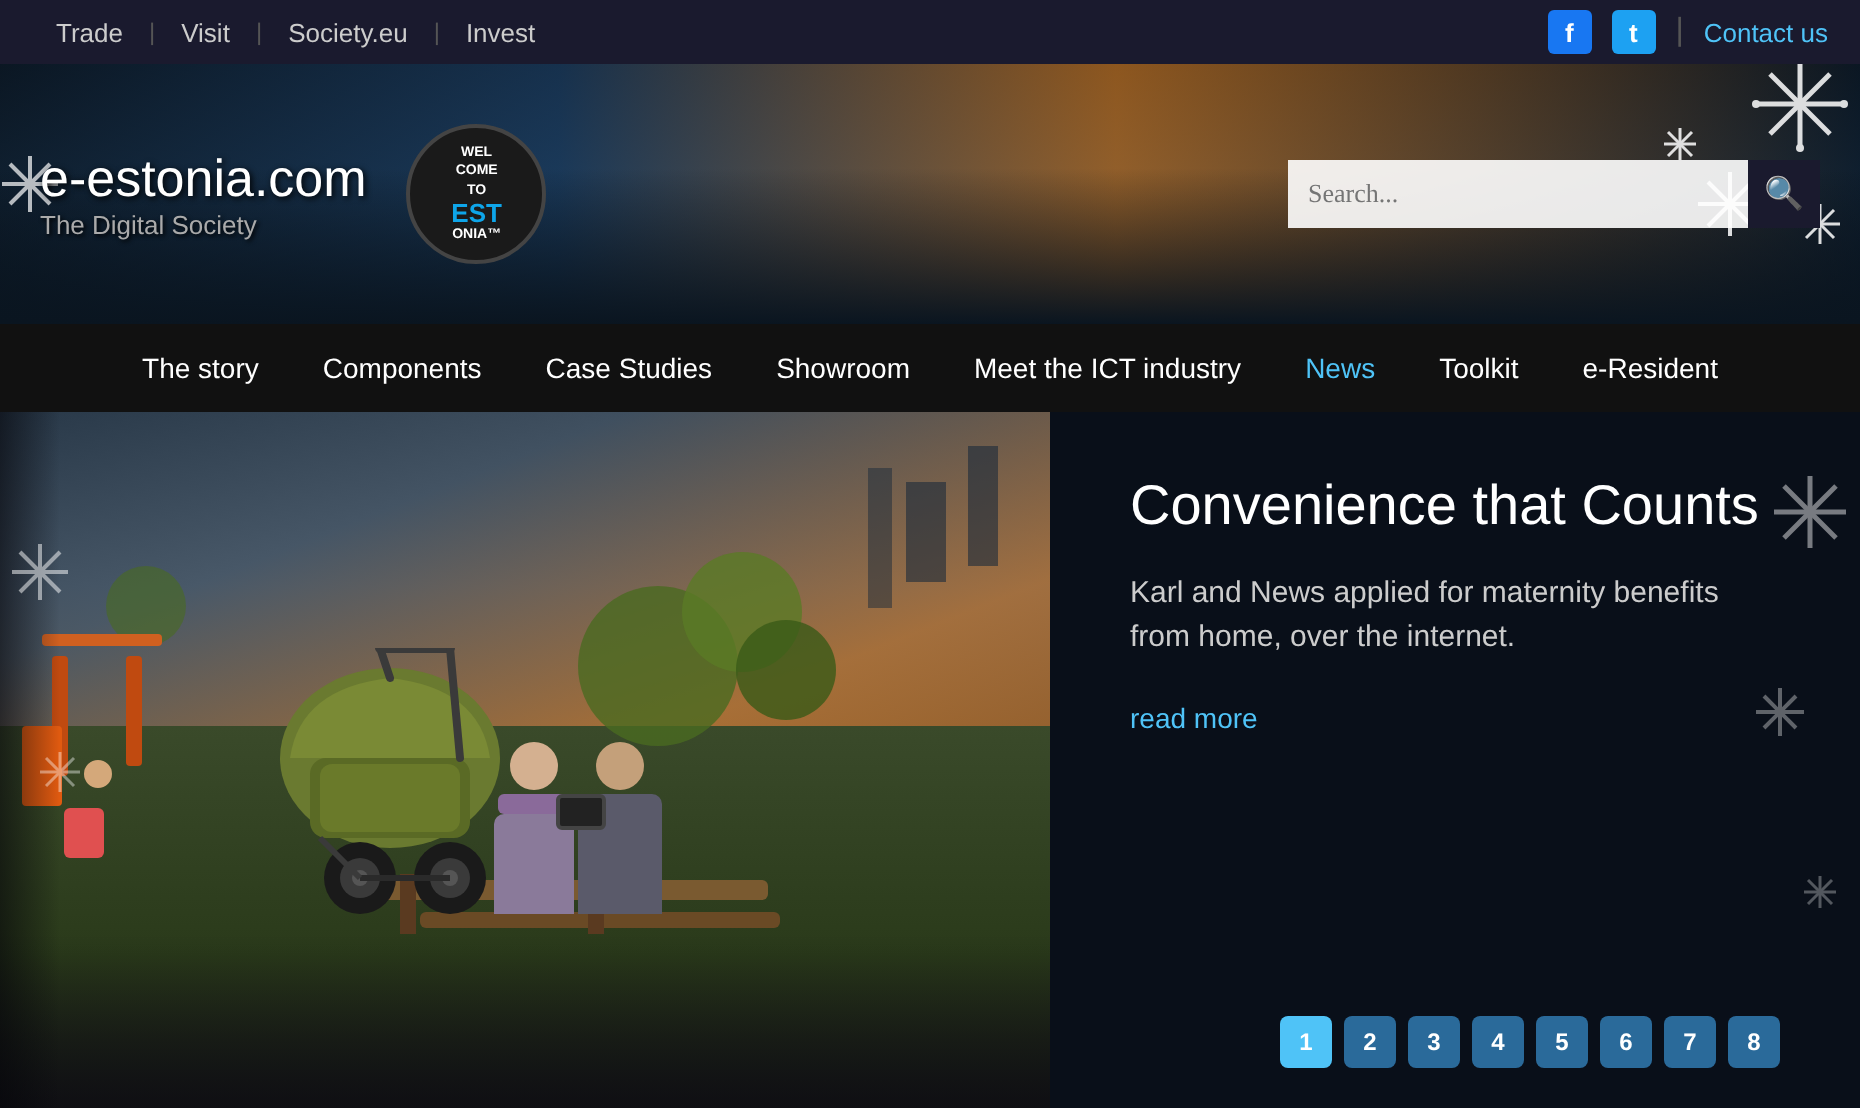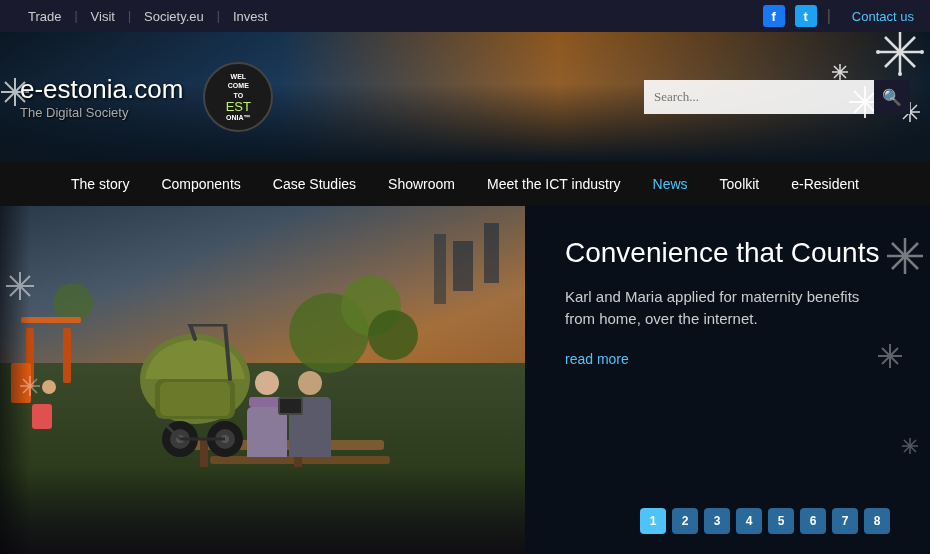--- a/index.html
+++ b/index.html
@@ -26,21 +26,21 @@
     #top-bar-right { display: flex; align-items: center; gap: 10px; }
     .social-icon {
       width: 22px; height: 22px;
       background: #1877f2;
       border-radius: 3px;
       display: flex; align-items: center; justify-content: center;
       color: #fff; font-weight: bold; font-size: 13px; cursor: pointer;
     }
     .social-icon.twitter { background: #1da1f2; }
     .top-sep { color: #555; }
-    .contact-link { color: #4fc3f7; font-size: 13px; cursor: pointer; margin-left: 11px; }
+    .contact-link { color: #4fc3f7; font-size: 13px; cursor: pointer; }
 
     
     #header {
       position: relative;
       height: 130px;
       background: linear-gradient(to bottom, #0d1b2a 0%, #1a3550 40%, #0d1b2a 100%);
       overflow: hidden;
     }
     #header-bg {
       position: absolute; inset: 0;
@@ -291,21 +291,21 @@
       </g>
     </svg>
 
     <div id="header-content">
       <div id="logo-area">
         <span id="logo-text">e-estonia.com</span>
         <span id="logo-subtitle">The Digital Society</span>
       </div>
       <div id="welcome-badge">
         <span style="color:#fff;font-size:7px;font-weight:bold;line-height:1.3;">WEL<br>COME<br>TO</span>
-        <span class="est" style="color:#bef264;font-size:13px;font-weight:400;line-height:1;">EST</span>
+        <span class="est" style="color:#0ea5e9;font-size:13px;font-weight:700;line-height:1;">EST</span>
         <span style="color:#fff;font-size:7px;font-weight:bold;line-height:1.3;">ONIA™</span>
       </div>
       <div id="header-spacer"></div>
       <div id="search-area">
         <input id="search-input" type="text" placeholder="Search..." style="">
         <button id="search-btn">
           <span>🔍</span>
         </button>
       </div>
     </div>
@@ -409,21 +409,21 @@
           <line x1="0" y1="-10" x2="0" y2="10" stroke="white" stroke-width="1.5"></line>
           <line x1="-10" y1="0" x2="10" y2="0" stroke="white" stroke-width="1.5"></line>
           <line x1="-7" y1="-7" x2="7" y2="7" stroke="white" stroke-width="1.5"></line>
           <line x1="7" y1="-7" x2="-7" y2="7" stroke="white" stroke-width="1.5"></line>
         </g>
       </svg>
     </div>
 
     <div id="hero-text">
       <h1 id="hero-title">Convenience that Counts</h1>
-      <p id="hero-desc">Karl and Maria applied for maternity benefits from home, over the internet.</p>
+      <p id="hero-desc">Karl and News applied for maternity benefits from home, over the internet.</p>
       <a id="read-more">read more</a>
 
       <div id="pagination">
         <div class="page-dot active">1</div>
         <div class="page-dot">2</div>
         <div class="page-dot">3</div>
         <div class="page-dot">4</div>
         <div class="page-dot">5</div>
         <div class="page-dot">6</div>
         <div class="page-dot">7</div>

